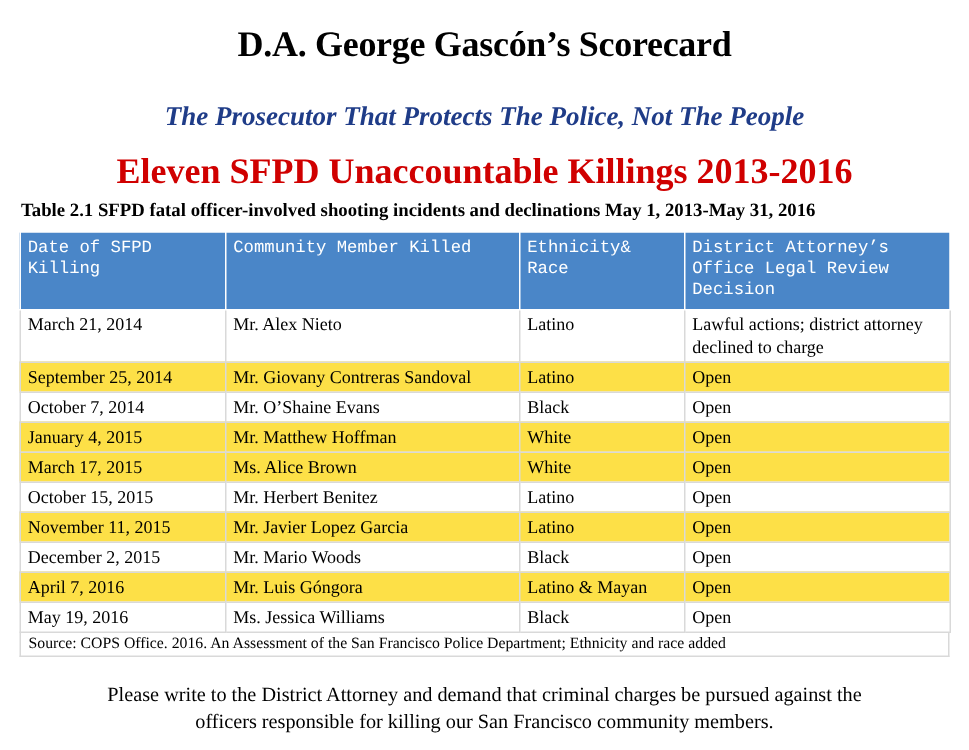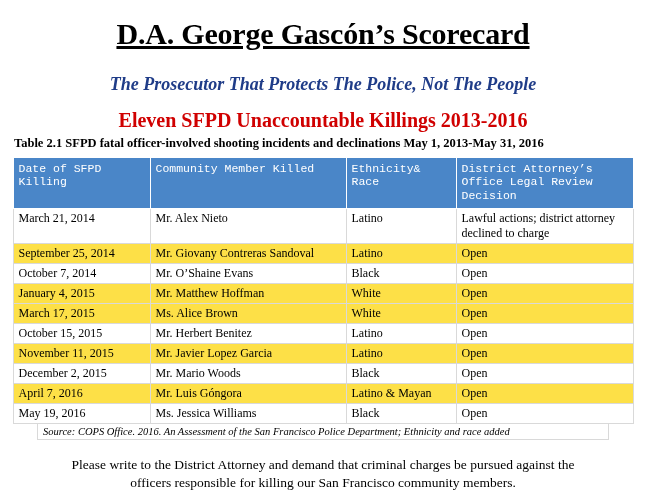--- a/index.html
+++ b/index.html
@@ -17,40 +17,39 @@
   .page {
     position: relative;
     width: 646px;
     height: 500px;
     box-sizing: border-box;
   }
   .title {
     text-align: center;
     font-family: "Liberation Serif", serif;
     font-weight: bold;
-    font-size: 30px;
+    font-size: 24px;
     line-height: 1.05;
     margin-top: 18px;
     letter-spacing: -0.2px;
-    text-decoration: underline;
   }
   .subtitle {
     text-align: center;
     font-family: "Liberation Serif", serif;
     font-weight: bold;
     font-style: italic;
     font-size: 18px;
     color: #1f3c88;
     margin-top: 24px;
   }
   .redline {
     text-align: center;
     font-family: "Liberation Serif", serif;
     font-weight: bold;
-    font-size: 20px;
+    font-size: 24px;
     color: #d00000;
     margin-top: 14px;
   }
   .table-caption {
     font-family: "Liberation Serif", serif;
     font-weight: bold;
     font-size: 12.5px;
     margin-top: 4px;
     margin-left: 14px;
   }
@@ -82,26 +81,25 @@
   }
   table.scorecard tr.alt td {
     background: #fde047;
   }
   col.c1 { width: 137px; }
   col.c2 { width: 196px; }
   col.c3 { width: 110px; }
   col.c4 { width: 177px; }
   .source {
     font-family: "Liberation Serif", serif;
-    font-style: italic;
     font-size: 10.5px;
     padding: 2px 5px;
     border: 1px solid #d9d9d9;
     border-top: none;
-    width: 572px;
+    width: 620px;
     margin: 0 auto;
     box-sizing: border-box;
   }
   .appeal {
     width: 540px;
     margin: 16px auto 0 auto;
     text-align: center;
     font-family: "Liberation Serif", serif;
     font-size: 13.5px;
     line-height: 1.35;

